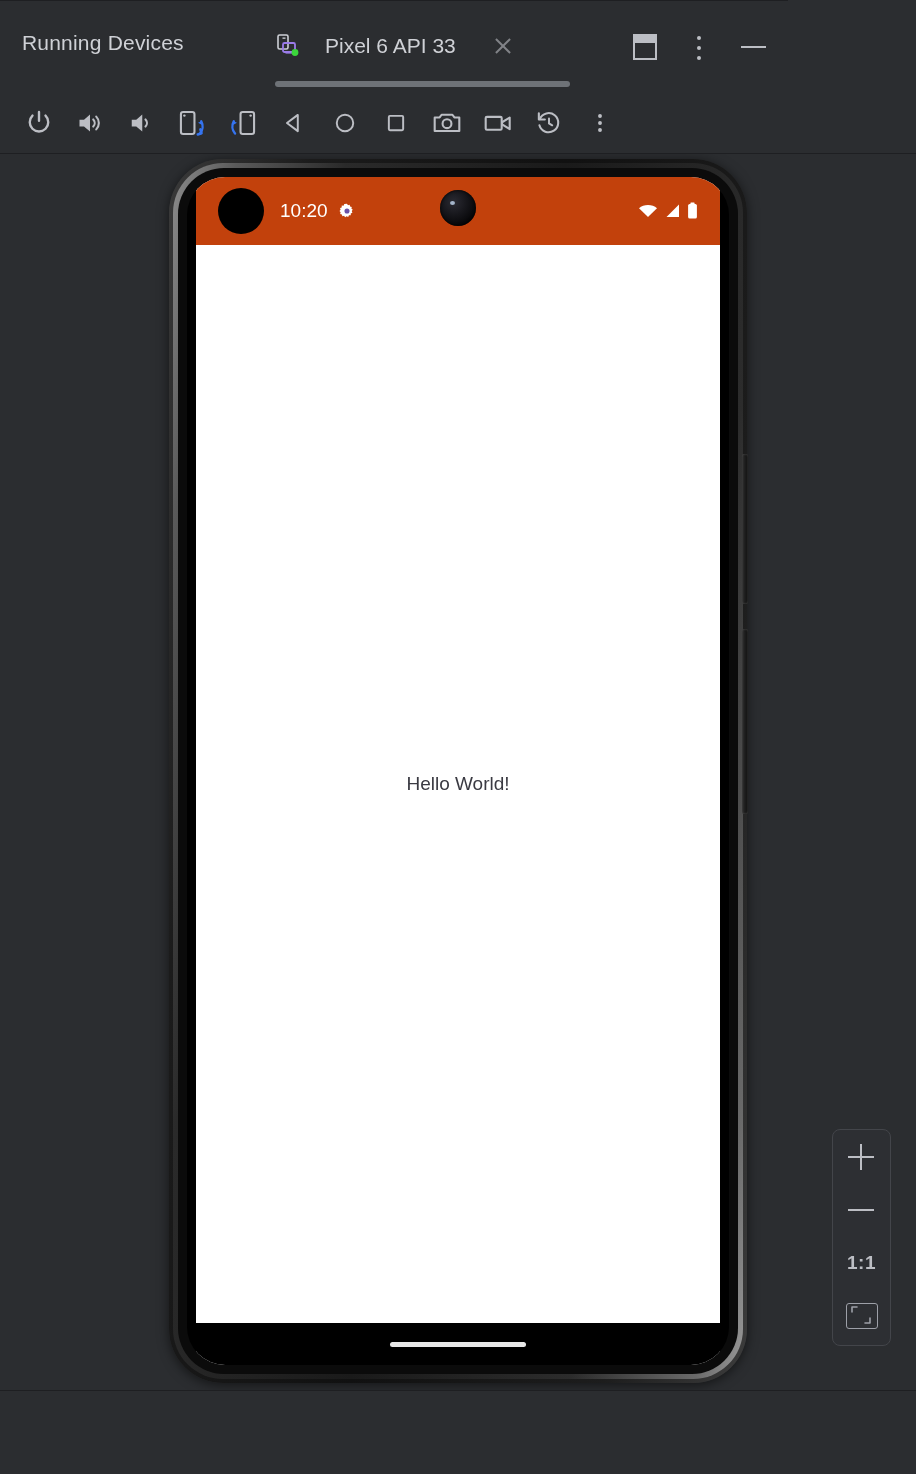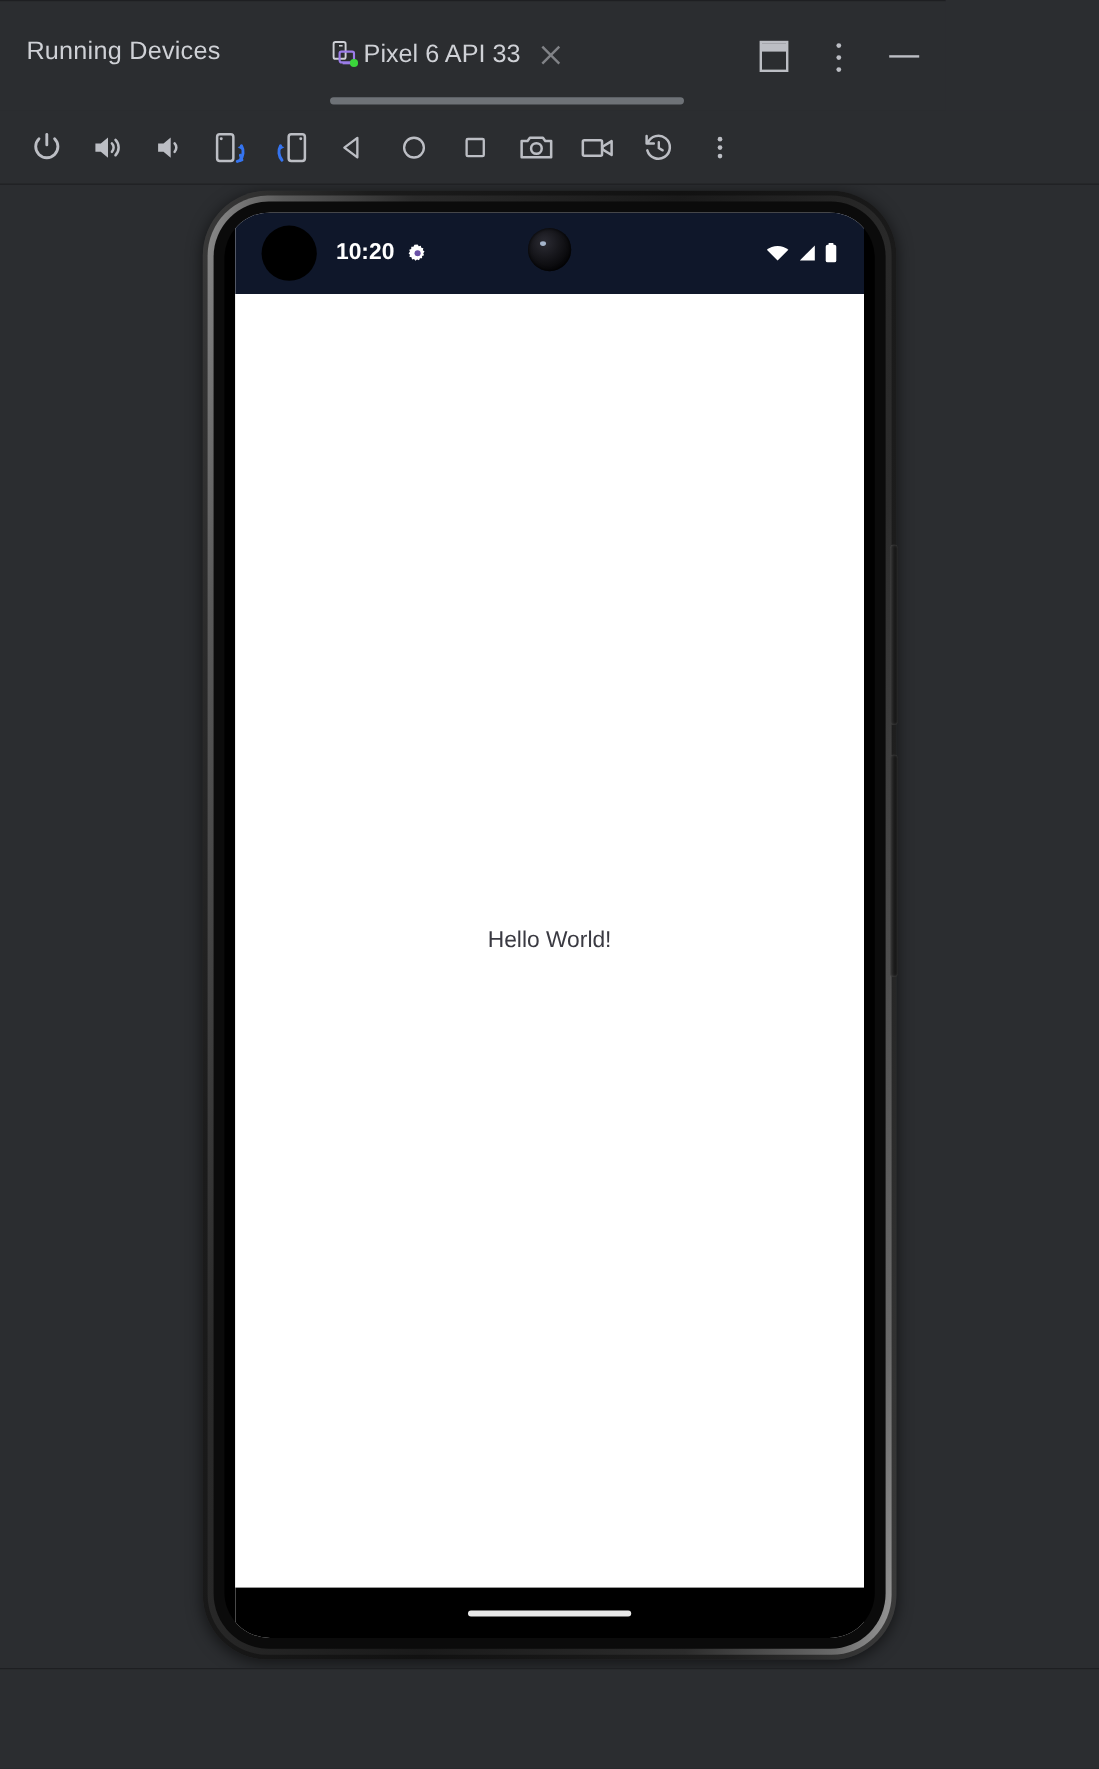--- a/index.html
+++ b/index.html
@@ -40,21 +40,21 @@
     letter-spacing: 0.2px;
     white-space: nowrap;
   }
   .tab {
     position: absolute;
     left: 275px;
     top: 14px;
     height: 62px;
     display: flex;
     align-items: center;
-    gap: 2px;
+    gap: 24px;
   }
   .tab-icon {
     width: 26px;
     height: 26px;
     position: relative;
     flex: 0 0 auto;
   }
   .tab-label {
     font-size: 21px;
     color: #CFD1D6;
@@ -195,24 +195,23 @@
     background: linear-gradient(90deg,#2e2e2e,#0d0d0d);
     box-shadow: inset 0 0 2px #555;
   }
 
   
   .statusbar {
     position: absolute;
     left: 0; top: 0;
     width: 100%;
     height: 68px;
-    background: #0f172a;
-    display: flex;
-    align-items: center;
-    font-weight: bold;
+    background: #c2410c;
+    display: flex;
+    align-items: center;
   }
   .sb-notif-dot {
     width: 46px; height: 46px;
     border-radius: 50%;
     background: #000;
     margin-left: 22px;
     flex: 0 0 auto;
   }
   .sb-clock {
     color: #fff;
@@ -497,18 +496,33 @@
           </div>
 
           <div class="navbar">
             <span class="nav-pill"></span>
           </div>
 
         </div>
       </div>
     </div>
 
+    <div class="zoompanel">
+      <span class="zp-btn zp-plus"></span>
+      <span class="zp-btn zp-minus"></span>
+      <span class="zp-btn">
+        <span class="zp-label">1:1</span>
+      </span>
+      <span class="zp-btn">
+        <span class="zp-fit">
+          <svg width="28" height="22" viewBox="0 0 28 22" style="position:absolute;left:0;top:0;">
+            <path d="M5 3h5M5 3v5" stroke="#9DA0A8" stroke-width="1.6" fill="none" stroke-linecap="round"></path>
+            <path d="M23 19h-5M23 19v-5" stroke="#9DA0A8" stroke-width="1.6" fill="none" stroke-linecap="round"></path>
+          </svg>
+        </span>
+      </span>
+    </div>
 
   </div>
 
   <div class="bottomstrip"></div>
 
 </div>
 
 </body></html>

